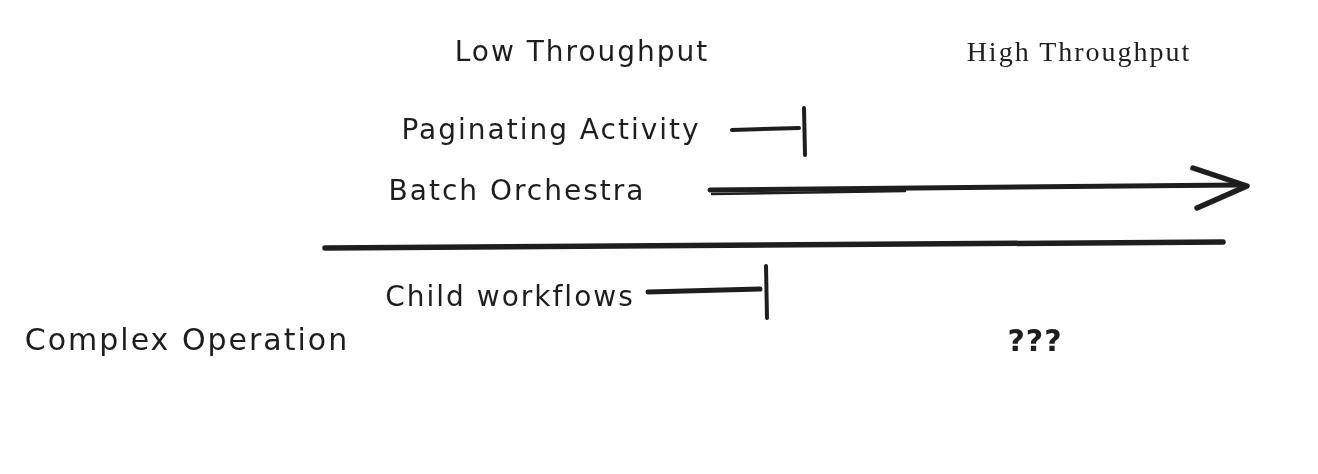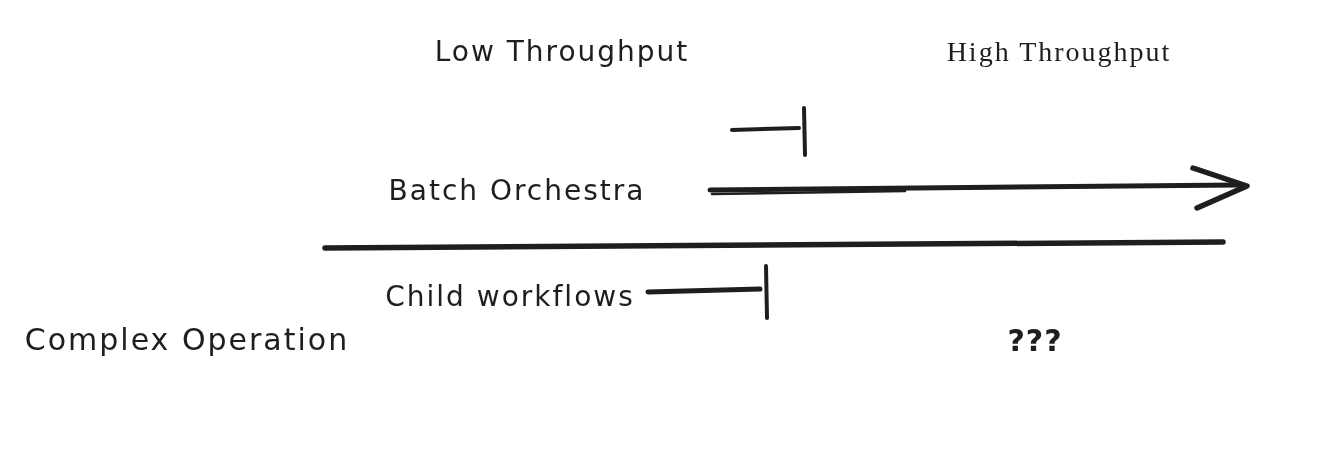--- a/index.html
+++ b/index.html
@@ -21,21 +21,21 @@
     top: 0;
   }
   .txt {
     position: absolute;
     transform: translate(-50%, -50%);
     white-space: nowrap;
     color: #1e1e1e;
     letter-spacing: 2px;
     line-height: 1;
   }
-  .header { font-size: 28px; }
+  .header { font-size: 28px; margin-left: 20px; }
   .rowlabel { font-size: 30px; }
   .itemlabel { font-size: 28px; }
   .qmarks { font-size: 30px; font-weight: bold; letter-spacing: 1px; }
 </style>
 </head>
 <body>
 
 <div class="canvas">
 
   <svg width="1318" height="474" viewBox="0 0 1318 474">
@@ -61,20 +61,21 @@
     </g>
   </svg>
 
   <div class="txt header" style="left:562px; top:52px;">Low Throughput</div>
 
   <div class="txt header" style="left:1059px; top:52px;font-family:Liberation Serif, serif;">High Throughput</div>
 
 
   <div class="txt rowlabel" style="left:187px; top:340px;">Complex Operation</div>
 
+  <div class="txt itemlabel" style="left:551px; top:130px;">Paginating Activity</div>
 
   <div class="txt itemlabel" style="left:517px; top:191px;">Batch Orchestra</div>
 
   <div class="txt itemlabel" style="left:510px; top:297px;">Child workflows</div>
 
   <div class="txt qmarks" style="left:1035px; top:341px;">???</div>
 
 </div>
 
 </body></html>

